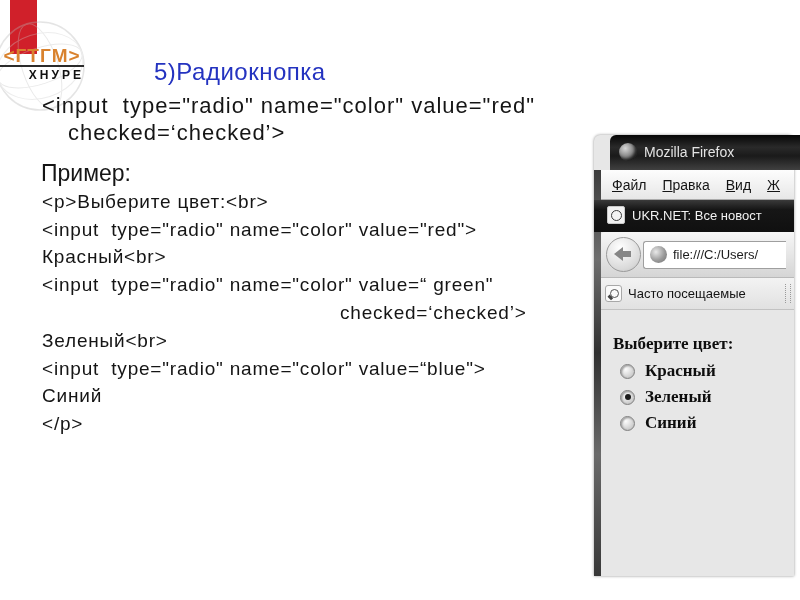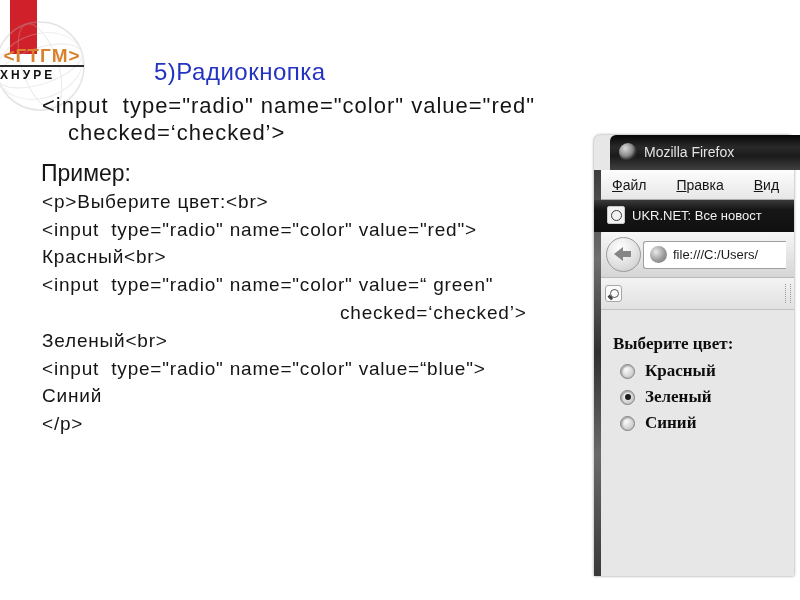--- a/index.html
+++ b/index.html
@@ -6,21 +6,21 @@
   .canvas{
     position:relative;width:800px;height:600px;background:#ffffff;overflow:hidden;
     font-family:"Liberation Sans",sans-serif;
   }
   
   .red-bar{position:absolute;left:10px;top:0;width:27px;height:54px;background:#d0202a;}
   .globe{position:absolute;left:-10px;top:16px;opacity:.35;}
   .brand{position:absolute;left:0;top:45px;width:84px;text-align:center;
     color:#d9822e;font-weight:bold;font-size:19px;letter-spacing:1px;white-space:pre;}
   .brand-line{position:absolute;left:0;top:65px;width:84px;height:2px;background:#2b2b2b;}
-  .org{position:absolute;left:0;top:68px;width:84px;text-align:left;
+  .org{position:absolute;left:0;top:68px;width:84px;text-align:right;
     color:#111;font-weight:bold;font-size:12px;letter-spacing:3px;}
   
   .title{position:absolute;left:154px;top:58px;margin:0;color:#2433c0;
     font-size:24px;font-weight:normal;letter-spacing:.5px;}
   .code{position:absolute;left:42px;color:#151515;font-size:19px;letter-spacing:.8px;white-space:pre;}
   .intro1{top:93px;font-size:22px;letter-spacing:1px;}
   .intro2{top:120px;left:68px;font-size:22px;letter-spacing:1px;}
   .example{position:absolute;left:41px;top:160px;color:#151515;font-size:23px;}
   .l0{top:191px}.l1{top:219px}.l2{top:246px}.l3{top:274px}
   .l4{top:302px;left:340px}.l5{top:330px}.l6{top:358px}.l7{top:385px}.l8{top:413px}
@@ -31,21 +31,21 @@
   .win-left-edge{position:absolute;left:0;top:35px;bottom:0;width:7px;
     background:linear-gradient(180deg,#3c3c3c,#6e6e6e 22%,#303030 45%,#6a6a6a 70%,#383838);}
   .titlebar{position:absolute;left:0;top:0;width:100%;height:35px;border-radius:6px 6px 0 0;
     background:linear-gradient(180deg,#060606,#2a2a2a 35%,#1a1a1a 60%,#404040);margin-left:16px;}
   .ff-icon{position:absolute;left:9px;top:8px;width:18px;height:18px;border-radius:50%;
     background:radial-gradient(circle at 35% 30%,#d8d8d8,#8a8a8a 45%,#3c3c3c 80%);
     box-shadow:inset -2px -2px 3px rgba(0,0,0,.6);}
   .win-title{position:absolute;left:34px;top:0;line-height:35px;color:#e3e3e3;font-size:14px;}
   .menubar{position:absolute;left:7px;right:0;top:35px;height:30px;
     background:linear-gradient(180deg,#fdfdfd,#e7e7e7);border-bottom:1px solid #ababab;
-    display:flex;align-items:center;gap:30px;padding-left:11px;box-sizing:border-box;}
+    display:flex;align-items:center;gap:16px;padding-left:11px;box-sizing:border-box;}
   .menu-item{color:#141414;font-size:14px;white-space:nowrap;}
   .menu-item .u{text-decoration:underline;}
   .tabbar{position:absolute;left:0;right:0;top:65px;height:32px;
     background:linear-gradient(180deg,#3a3a3a,#161616 30%,#101010);}
   .favicon{position:absolute;left:13px;top:6px;width:18px;height:18px;border-radius:2px;
     background:#f2f2f2;border:1px solid #c9c9c9;box-sizing:border-box;}
   .favicon .ring{position:absolute;left:3px;top:3px;width:9px;height:9px;border:1.5px solid #3a3a3a;
     border-radius:50%;}
   .tab-label{position:absolute;left:38px;top:0;line-height:32px;color:#f2f2f2;font-size:13px;white-space:nowrap;}
   .navbar{position:absolute;left:7px;right:0;top:97px;height:46px;border-radius:4px 0 0 0;
@@ -149,20 +149,21 @@
         <div class="globe-icon"></div>
         <span class="url-text">file:///C:/Users/</span>
       </div>
     </div>
 
     <div class="bookmarksbar">
       <div class="bm-icon">
         <div class="bm-lens"></div>
           <div class="bm-handle"></div>
       </div>
+      <span class="bm-label">Часто посещаемые</span>
       <div class="bm-sep"></div>
     </div>
 
     <div class="content">
       <div class="page-heading">Выберите цвет:</div>
 
       <div class="opt-row opt-0">
         <div class="radio"></div>
         <span class="opt-label">Красный</span>
       </div>

